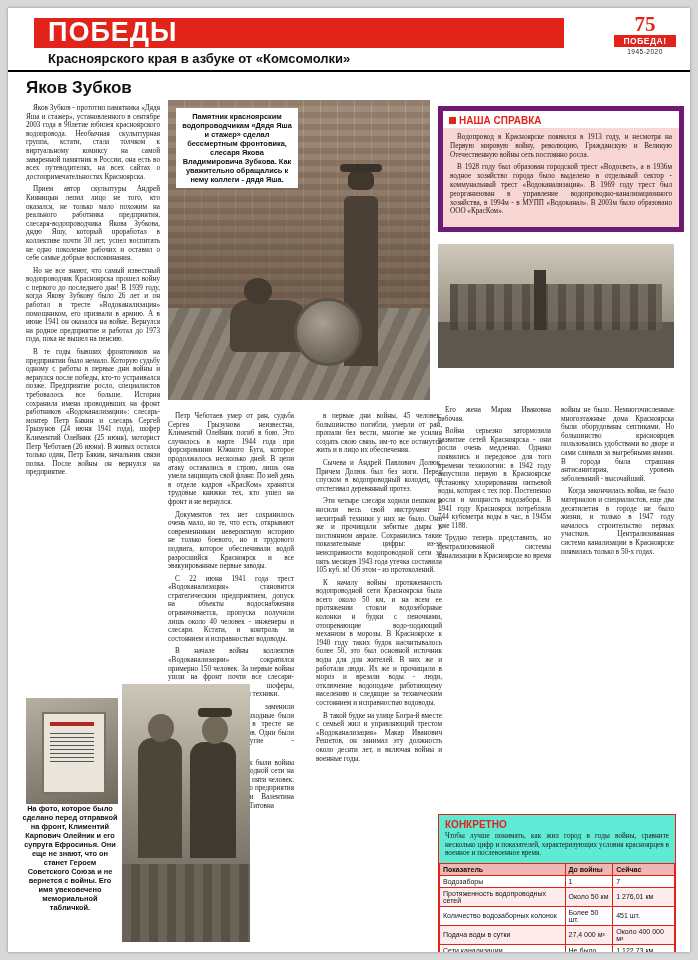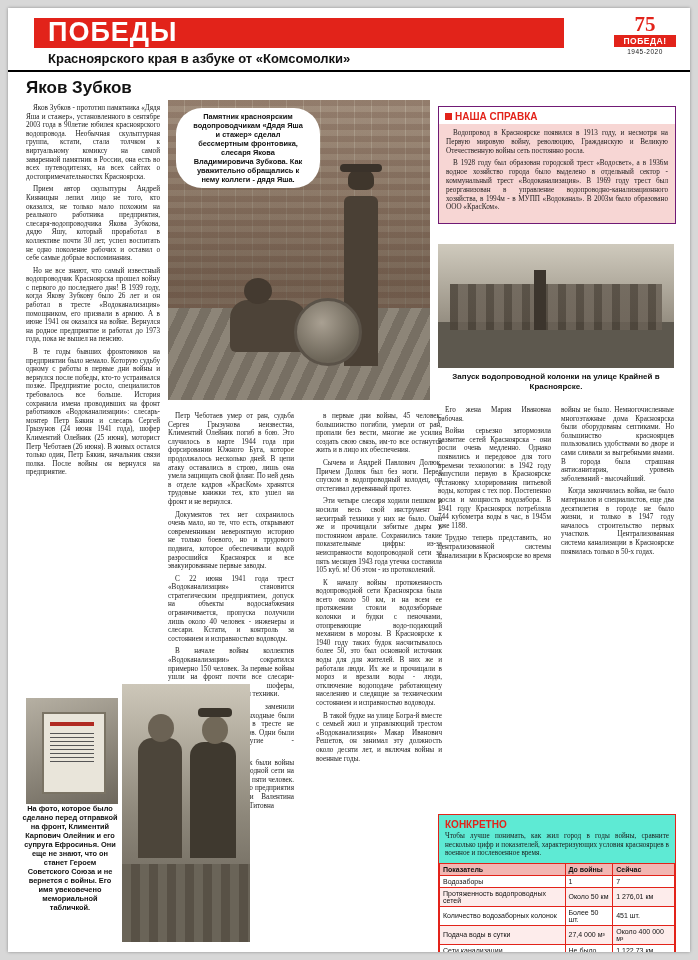--- a/index.html
+++ b/index.html
@@ -72,30 +72,29 @@
     color:#1b1b1b;
   }
   .col p{margin:0 0 4px 0;text-indent:7px;}
   
   .ph{position:absolute;background:#7a7a72;overflow:hidden;}
   .ph .grad{position:absolute;left:0;top:0;right:0;bottom:0;}
   
   .cap-box{
     position:absolute;left:168px;top:100px;width:112px;
     background:#ffffff;
-    padding:4px 16px;
+    padding:4px 5px;
     font-family:"Liberation Sans", sans-serif;
     font-weight:bold;font-size:7.4px;line-height:9px;color:#111;
     text-align:center;
-    border-radius:26px;
   }
   
   .spravka{
     position:absolute;left:430px;top:98px;width:236px;
-    border:1px solid #701a75;
+    border:5px solid #701a75;
     background:#fff;
   }
   .spravka-hd{
     font-family:"Liberation Sans", sans-serif;
     font-weight:bold;font-size:10px;color:#e2231a;
     padding:4px 6px 2px 16px;position:relative;
   }
   .spravka-hd:before{
     content:"";position:absolute;left:6px;top:6px;width:7px;height:7px;background:#e2231a;
   }
@@ -186,21 +185,20 @@
   </div>
   <div class="cap-box">Памятник красноярским водопроводчикам «Дядя Яша и стажер» сделал бессмертным фронтовика, слесаря Якова Владимировича Зубкова. Как уважительно обращались к нему коллеги - дядя Яша.</div>
 
   <div class="ph" style="left:430px;top:236px;width:236px;height:124px;">
     <div class="grad" style="background:linear-gradient(180deg,#cfcabd 0%,#9d9689 55%,#6f6a5f 100%);"></div>
     <div style="position:absolute;left:0;top:78px;width:236px;height:46px;background:#5d584e;"></div>
     <div style="position:absolute;left:12px;top:40px;width:212px;height:46px;
          background:repeating-linear-gradient(90deg,#4b4339 0 8px,#6a6156 8px 18px);opacity:.85;"></div>
     <div style="position:absolute;left:96px;top:26px;width:12px;height:60px;background:#3c352d;"></div>
   </div>
-  <div class="cap-kolonka">Запуск водопроводной колонки на улице Крайней в Красноярске.</div>
 
   <div class="spravka">
     <div class="spravka-hd">НАША СПРАВКА</div>
     <div class="spravka-body">
       <p>Водопровод в Красноярске появился в 1913 году, и несмотря на Первую мировую войну, революцию, Гражданскую и Великую Отечественную войны сеть постоянно росла.</p>
       <p>В 1928 году был образован городской трест «Водосвет», а в 1936м водное хозяйство города было выделено в отдельный сектор - коммунальный трест «Водоканализация». В 1969 году трест был реорганизован в управление водопроводно-канализационного хозяйства, в 1994м - в МУПП «Водоканал». В 2003м было образовано ООО «КрасКом».</p>
     </div>
   </div>
 
   <div class="col" style="left:18px;top:96px;width:134px;">

